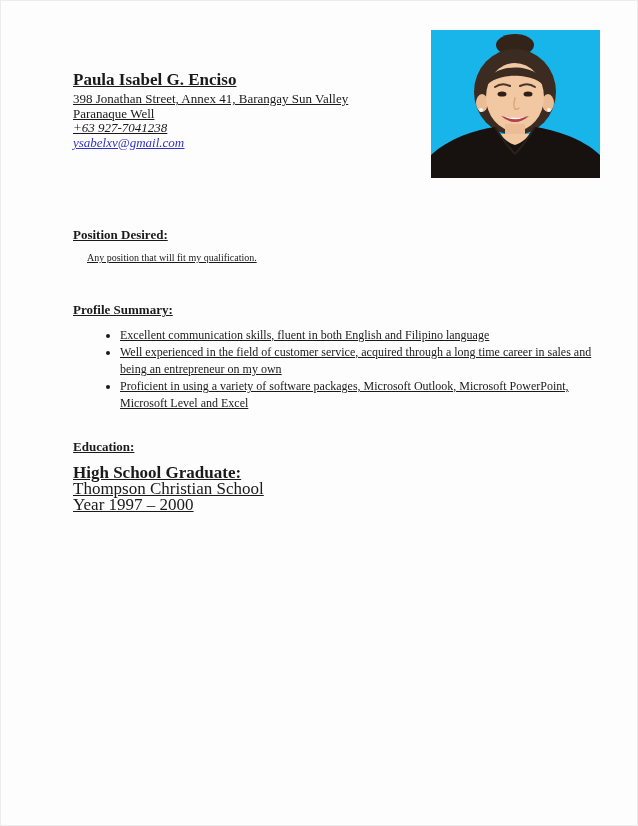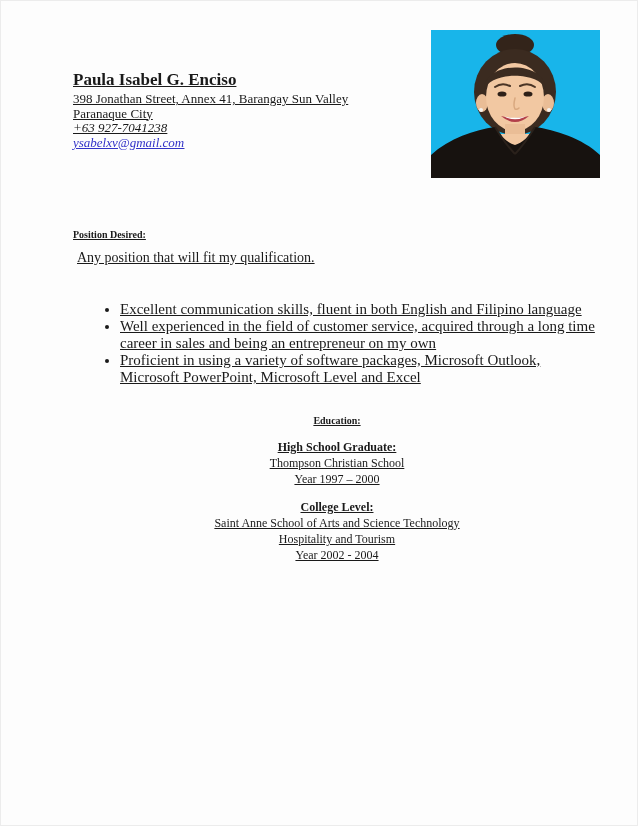--- a/index.html
+++ b/index.html
@@ -41,55 +41,55 @@
     position: absolute;
     left: 431px;
     top: 30px;
     width: 169px;
     height: 148px;
   }
   .photo svg { display: block; width: 100%; height: 100%; }
 
   
   .sec-heading {
-    font-size: 10px;
+    font-size: 13px;
     line-height: 18px;
     font-weight: bold;
     margin: 0;
   }
   .body-text {
-    font-size: 14px;
+    font-size: 10px;
     line-height: 16px;
-    margin: 4px;
+    margin: 14px;
   }
 
   .sec-position { margin-top: 76px; }
   .sec-position .body-text { margin-top: 6px; }
 
   .sec-career { margin-top: 44px; }
   .sec-career .body-text {
     margin-top: 7px;
     line-height: 16.5px;
     text-align: justify;
   }
 
   .sec-profile { margin-top: 35px; }
   .sec-profile ul {
     margin: 8px 0 0 0;
     padding-left: 47px;
     width: 481px;
     list-style: disc outside;
   }
   .sec-profile li {
-    font-size: 15px;
+    font-size: 12px;
     line-height: 17px;
   }
 
-  .sec-education { margin-top: 26px; text-align: center; }
-  .edu-block { font-size: 12px; line-height: 16px; }
+  .sec-education { margin-top: 26px; }
+  .edu-block { font-size: 17px; line-height: 16px; }
   .edu-block-1 { margin-top: 9px; }
   .edu-block-2 { margin-top: 12px; }
   .edu-level { font-weight: bold; }
 </style>
 </head>
 <body>
 
 <div class="page">
 
   <div class="photo" aria-label="ID photo of a woman with dark hair in a bun wearing a black blazer against a cyan background">
@@ -127,51 +127,46 @@
       <path d="M0,148 L0,125 C18,108 44,100 64,97 C70,107 77,113 84,115 C91,113 98,107 104,97 C124,100 151,108 169,125 L169,148 Z" fill="#17120f"></path>
 
       <path d="M64,97 C72,110 78,118 84,124" stroke="#2a211b" stroke-width="2" fill="none"></path>
       <path d="M104,97 C96,110 90,118 84,124" stroke="#2a211b" stroke-width="2" fill="none"></path>
     </svg>
   </div>
 
   <header>
     <h1 class="candidate-name">Paula Isabel G. Enciso</h1>
     <div class="contact-line">398 Jonathan Street, Annex 41, Barangay Sun Valley</div>
-    <div class="contact-line">Paranaque City</div>
+    <div class="contact-line">Paranaque Well</div>
     <div class="contact-line italic">+63 927-7041238</div>
     <div class="contact-line">
       <a class="email-link">ysabelxv@gmail.com</a>
     </div>
   </header>
 
   <section class="sec-position">
     <h2 class="sec-heading">Position Desired:</h2>
     <p class="body-text">Any position that will fit my qualification.</p>
   </section>
 
 
   <section class="sec-profile">
+    <h2 class="sec-heading">Profile Summary:</h2>
     <ul>
       <li>Excellent communication skills, fluent in both English and Filipino language</li>
       <li>Well experienced in the field of customer service, acquired through a long time career in sales and being an entrepreneur on my own</li>
       <li>Proficient in using a variety of software packages, Microsoft Outlook, Microsoft PowerPoint, Microsoft Level and Excel</li>
     </ul>
   </section>
 
   <section class="sec-education">
     <h2 class="sec-heading">Education:</h2>
 
     <div class="edu-block edu-block-1">
       <div class="edu-level">High School Graduate:</div>
       <div>Thompson Christian School</div>
       <div>Year 1997 – 2000</div>
     </div>
 
-    <div class="edu-block edu-block-2">
-      <div class="edu-level">College Level:</div>
-      <div>Saint Anne School of Arts and Science Technology</div>
-      <div>Hospitality and Tourism</div>
-      <div>Year 2002 - 2004</div>
-    </div>
   </section>
 
 </div>
 
 </body></html>

